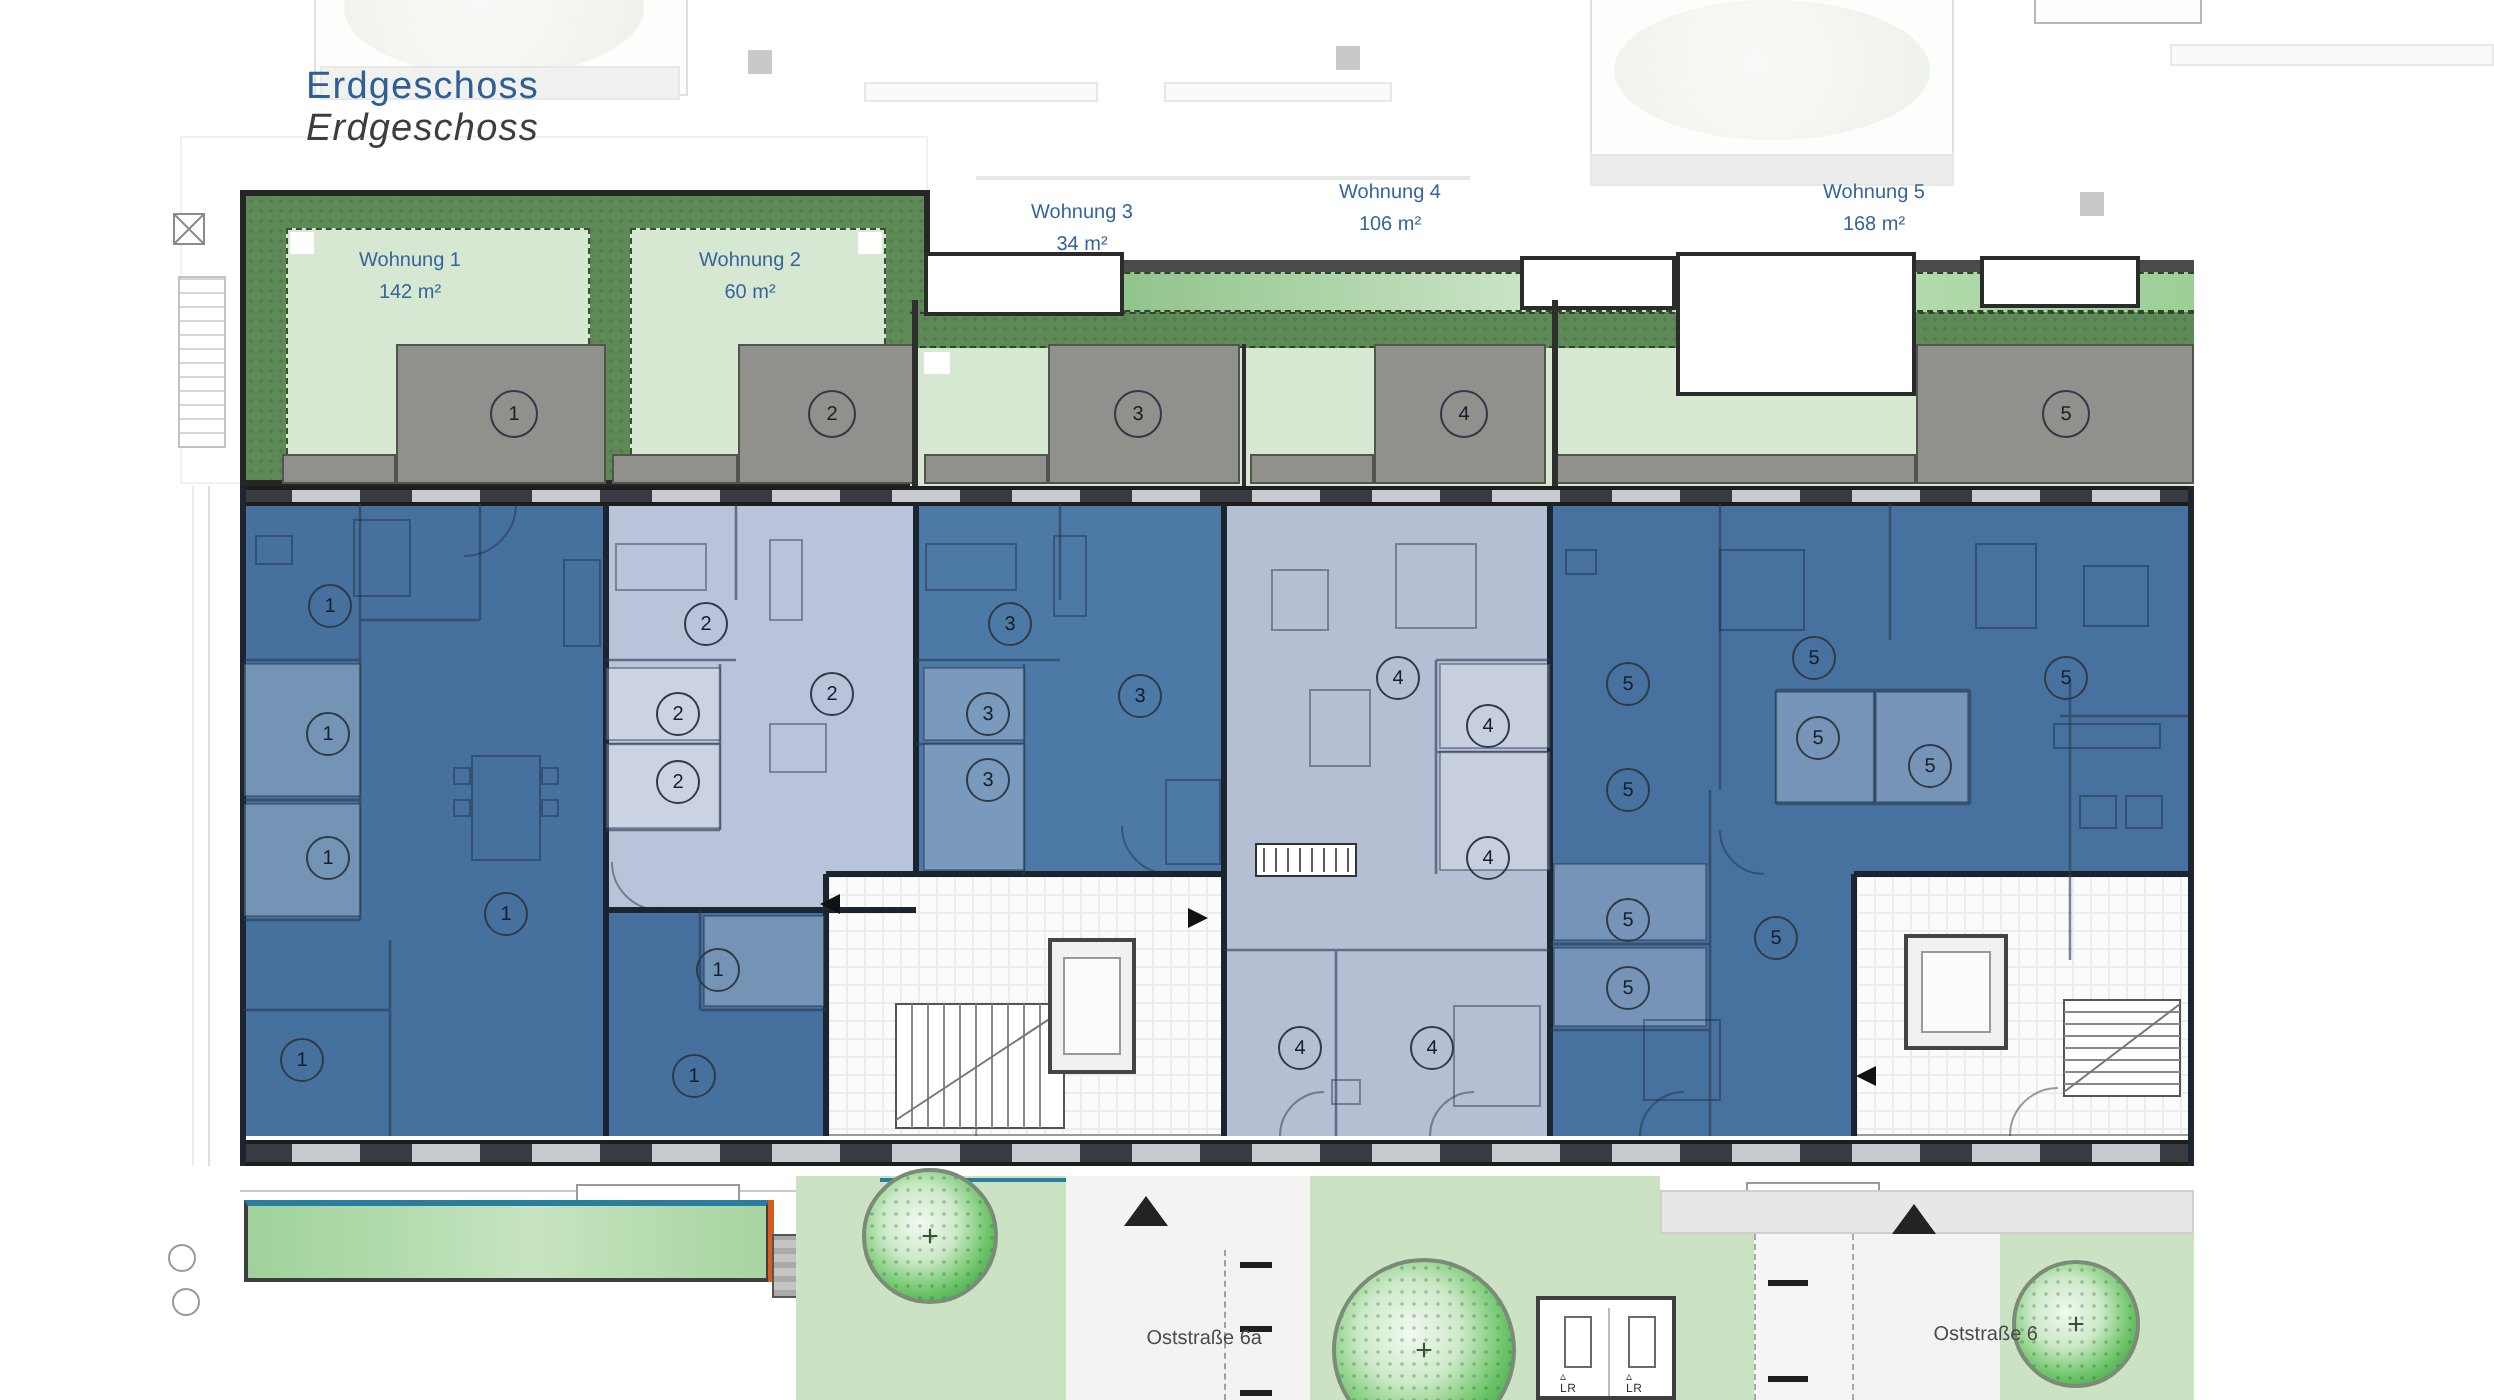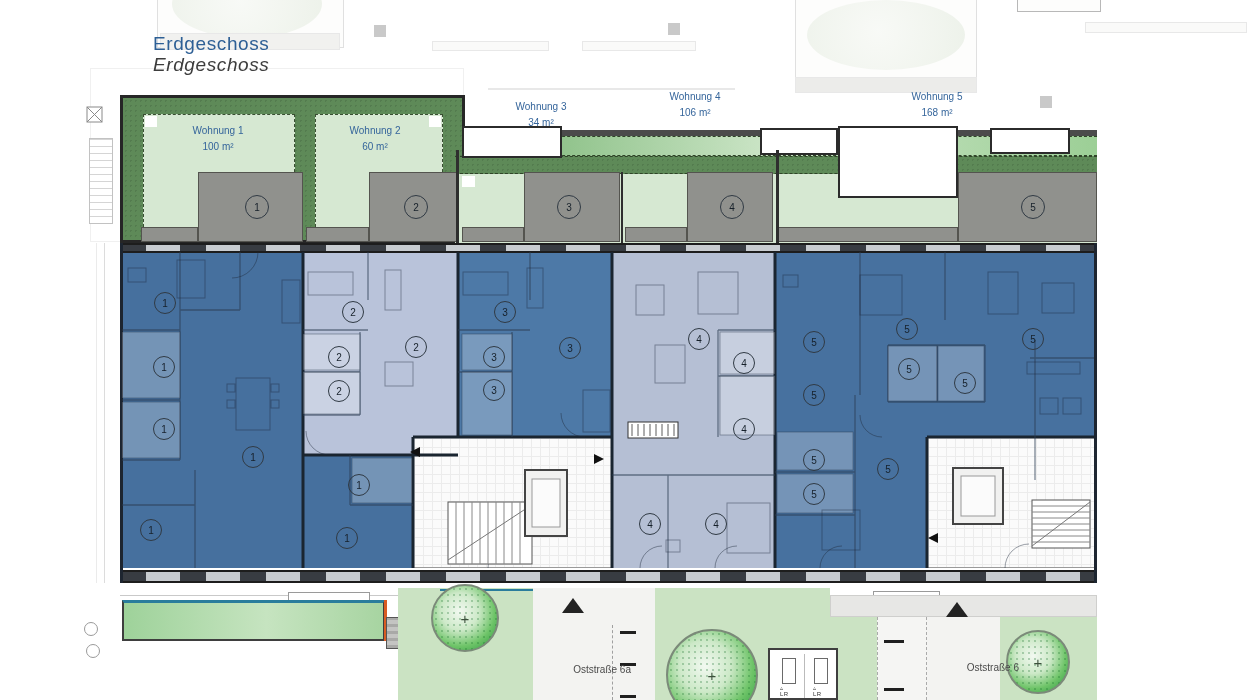--- a/index.html
+++ b/index.html
@@ -287,23 +287,23 @@
         <path d="M594,454L604,459L594,464Z"></path>
         <path d="M938,533L928,538L938,543Z"></path>
     </g>
     <g>
       <rect x="628" y="422" width="50" height="16" fill="#fff" stroke="#333"></rect>
       <path d="M632,424V436M638,424V436M644,424V436M650,424V436M656,424V436M662,424V436M668,424V436M674,424V436" stroke="#333" stroke-width="0.8"></path>
     </g>
   </svg>
 
   <div id="labels">
-      <div class="apt-label" style="left: 158px; top: 123px;">
+      <div class="apt-label" style="left: 145px; top: 123px;">
         <div class="al-name">Wohnung 1</div>
-        <div class="al-area">100 m²</div>
+        <div class="al-area">142 m²</div>
       </div>
       <div class="apt-label" style="left: 315px; top: 123px;">
         <div class="al-name">Wohnung 2</div>
         <div class="al-area">60 m²</div>
       </div>
       <div class="apt-label" style="left: 481px; top: 74px; margin-top: 25px;">
         <div class="al-name">Wohnung 3</div>
         <div class="al-area">34 m²</div>
       </div>
       <div class="apt-label" style="left: 635px; top: 89px;">

